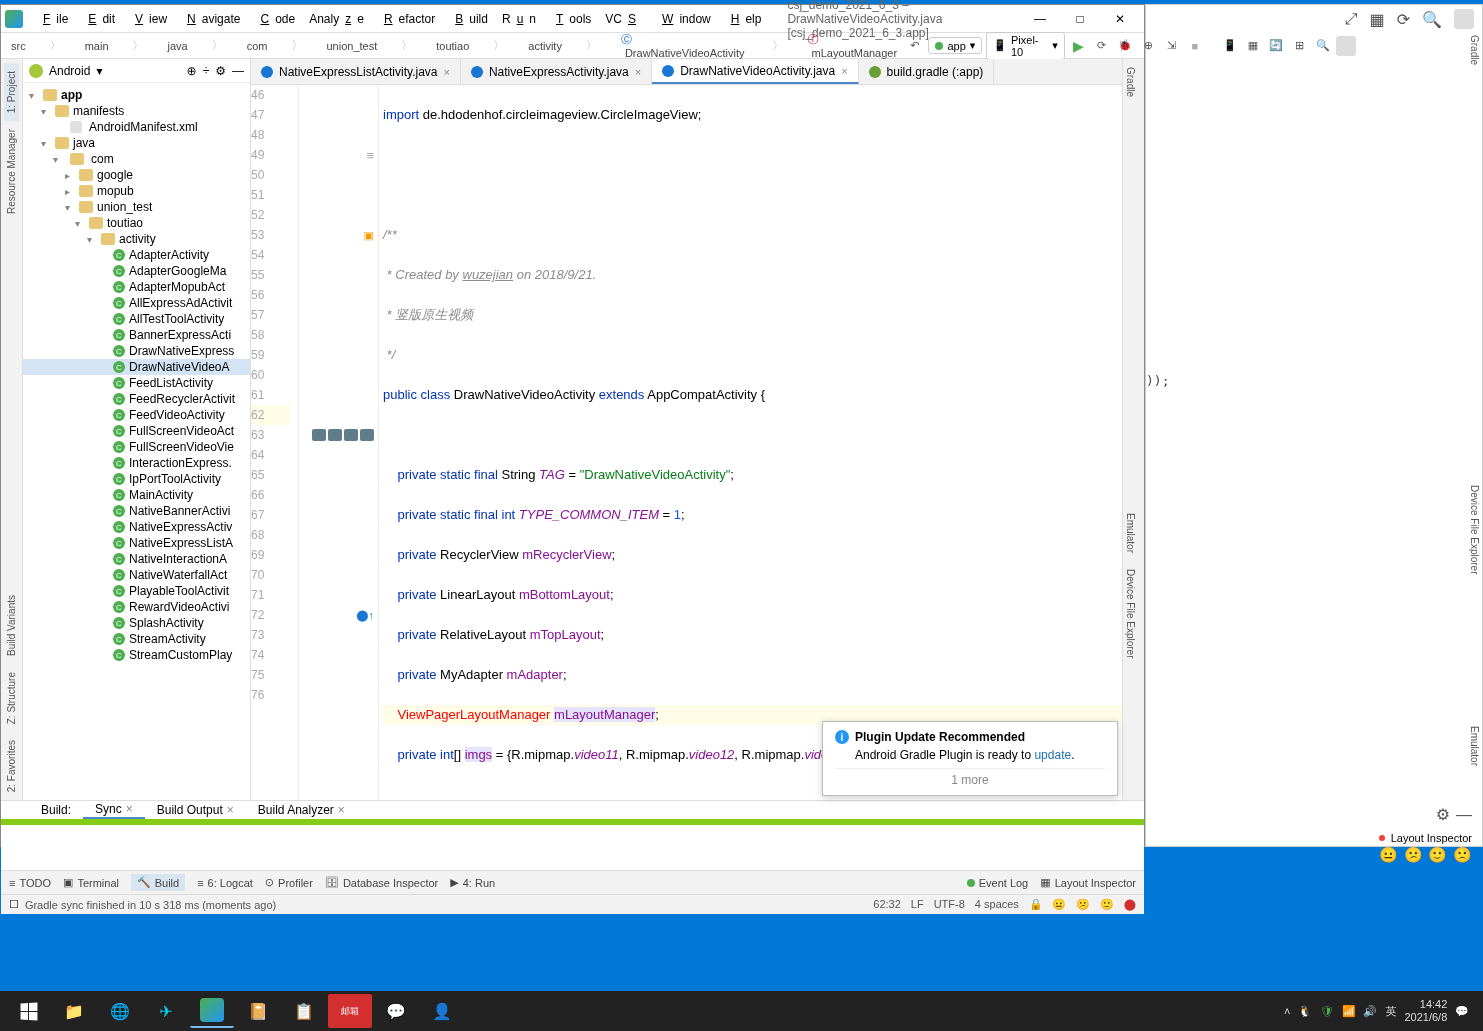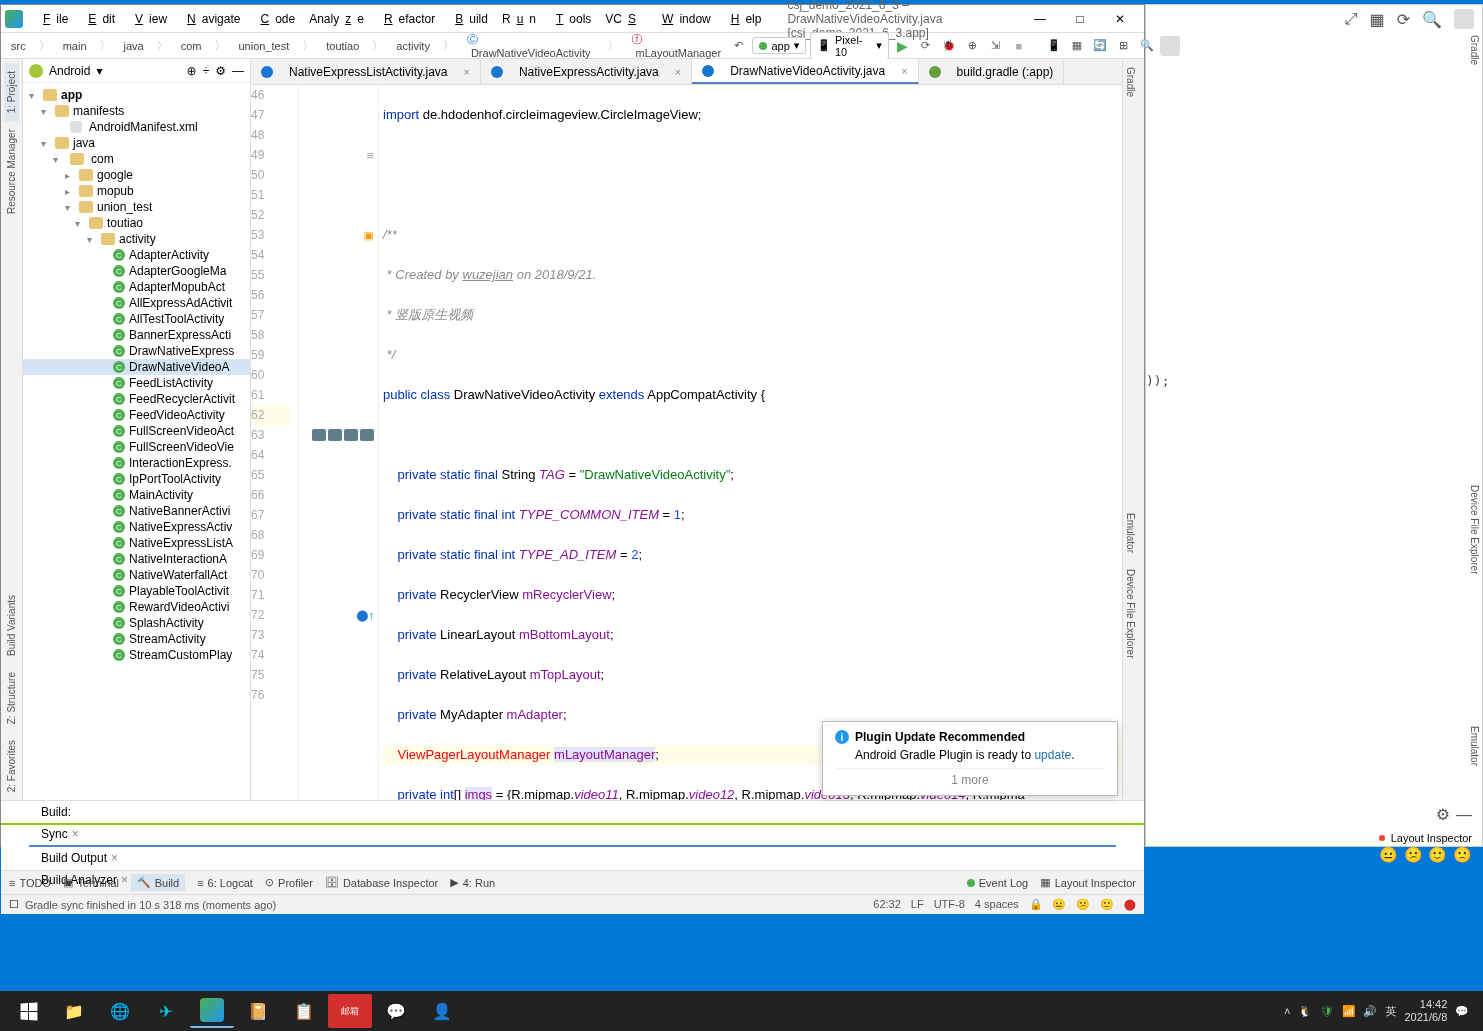--- a/index.html
+++ b/index.html
@@ -10,21 +10,21 @@
 .ide-window { position: absolute; left: 0; top: 4px; width: 1145px; height: 843px; background: #f2f2f2; border: 1px solid #888; }
 .title-bar { height: 28px; background: #fff; display: flex; align-items: center; padding: 0 4px; font-size: 12px; border-bottom: 1px solid #ddd; }
 .title-bar .icon-as { width: 18px; height: 18px; background: linear-gradient(135deg, #4caf50, #2196f3); border-radius: 3px; margin-right: 8px; }
 .title-bar .menus { display: flex; gap: 2px; }
 .title-bar .menus span { padding: 2px 6px; cursor: pointer; }
 .title-bar .title-text { margin-left: 20px; color: #666; flex: 1; }
 .title-bar .win-controls { display: flex; gap: 0; }
 .title-bar .win-controls div { width: 40px; height: 24px; display: flex; align-items: center; justify-content: center; cursor: pointer; }
 
 .nav-bar { height: 26px; background: #fff; border-bottom: 1px solid #ddd; display: flex; align-items: center; padding: 0 6px; font-size: 11px; }
-.breadcrumb { display: flex; align-items: center; gap: 5px; flex: 1; }
+.breadcrumb { display: flex; align-items: center; gap: 16px; flex: 1; }
 .breadcrumb span { padding: 1px 4px; color: #444; }
 .breadcrumb .sep { color: #aaa; }
 .breadcrumb .bc-class { color: #1976d2; }
 .breadcrumb .bc-field { color: #c2185b; }
 .toolbar-btns { display: flex; gap: 4px; align-items: center; }
 .tb-btn { width: 20px; height: 20px; display: flex; align-items: center; justify-content: center; cursor: pointer; color: #555; }
 .tb-run { color: #4caf50; font-size: 14px; }
 .config-box { display: flex; align-items: center; border: 1px solid #ccc; padding: 1px 6px; border-radius: 3px; gap: 4px; background: #fff; }
 .config-box .dot { width: 8px; height: 8px; background: #4caf50; border-radius: 50%; }
 
@@ -45,21 +45,21 @@
 .tree-node .class-ic { width: 12px; height: 12px; background: #4caf50; border-radius: 50%; font-size: 8px; color: #fff; display: flex; align-items: center; justify-content: center; }
 .indent1 { padding-left: 18px; }
 .indent2 { padding-left: 30px; gap: 7px; }
 .indent3 { padding-left: 42px; }
 .indent4 { padding-left: 52px; }
 .indent5 { padding-left: 64px; }
 .indent6 { padding-left: 76px; }
 
 .editor-area { flex: 1; display: flex; flex-direction: column; overflow: hidden; }
 .tabs { height: 26px; background: #f2f2f2; display: flex; border-bottom: 1px solid #ddd; font-size: 12px; }
-.tab { padding: 4px 10px; display: flex; align-items: center; gap: 16px; cursor: pointer; border-right: 1px solid #ddd; }
+.tab { padding: 4px 10px; display: flex; align-items: center; gap: 6px; cursor: pointer; border-right: 1px solid #ddd; }
 .tab.active { background: #fff; border-bottom: 2px solid #4a88c7; }
 .tab .tab-ic { width: 12px; height: 12px; background: #1976d2; border-radius: 50%; }
 .tab .close { color: #888; font-size: 11px; }
 
 .editor { flex: 1; display: flex; overflow: hidden; background: #fff; font-family: "Consolas", monospace; font-size: 13px; }
 .gutter { width: 48px; background: #fff; border-right: 1px solid #eee; text-align: left; padding-right: 8px; color: #aaa; line-height: 20px; font-size: 12px; }
 .gutter .hl { background: #fffde7; }
 .gutter-icons { width: 80px; border-right: 1px solid #eee; }
 .gutter-icons .gi-row { height: 20px; display: flex; align-items: center; justify-content: flex-end; padding-right: 4px; gap: 2px; }
 .gi-photo { width: 14px; height: 12px; background: #607d8b; border-radius: 2px; }
@@ -71,21 +71,21 @@
 .com { color: #8c8c8c; font-style: italic; }
 .field { color: #871094; margin-top: 40px; }
 .num { color: #1750eb; }
 .const { color: #871094; font-style: italic; }
 .hl-usage { background: #e4e4ff; }
 
 .right-rail { width: 22px; background: #f2f2f2; border-left: 1px solid #ddd; }
 .right-rail .rail-item { writing-mode: vertical-rl; padding: 8px 2px; color: #555; font-size: 10px; }
 
 .bottom-panel { height: 70px; background: #fff; border-top: 1px solid #ddd; }
-.bottom-tabs { height: 24px; display: flex; padding: 0 28px; border-bottom: 2px solid #84cc16; font-size: 12px; flex-direction: column; }
+.bottom-tabs { height: 24px; display: flex; padding: 0 28px; border-bottom: 6px solid #84cc16; font-size: 12px; }
 .bottom-tabs .btab { padding: 4px 12px; cursor: pointer; display: flex; gap: 4px; align-items: center; }
 .bottom-tabs .btab.active { border-bottom: 2px solid #4a88c7; }
 .build-output { padding: 6px 28px; font-size: 12px; font-family: monospace; }
 .build-output .check { color: #4caf50; }
 
 .tool-bar-bottom { height: 24px; background: #f2f2f2; border-top: 1px solid #ddd; display: flex; align-items: center; padding: 0 8px; font-size: 11px; gap: 12px; }
 .tool-bar-bottom .tbb-item { display: flex; align-items: center; gap: 4px; cursor: pointer; color: #444; }
 
 .status-bar { height: 20px; background: #f2f2f2; border-top: 1px solid #ddd; display: flex; align-items: center; padding: 0 8px; font-size: 11px; }
 .status-bar .status-left { flex: 1; color: #555; }
@@ -534,21 +534,20 @@
 <div> </div>
 <div> </div>
 <div><span class="com">/**</span></div>
 <div><span class="com"> * Created by <span class="u">wuzejian</span> on 2018/9/21.</span></div>
 <div><span class="com"> * 竖版原生视频</span></div>
 <div><span class="com"> */</span></div>
 <div><span class="kw">public class </span>DrawNativeVideoActivity <span class="kw">extends</span> AppCompatActivity {</div>
 <div> </div>
 <div>    <span class="kw">private static final </span>String <span class="const">TAG</span> = <span class="str">"DrawNativeVideoActivity"</span>;</div>
 <div>    <span class="kw">private static final int </span><span class="const">TYPE_COMMON_ITEM</span> = <span class="num">1</span>;</div>
-<div>    <span class="kw">private static final int </span><span class="const">TYPE_AD_ITEM</span> = <span class="num">2</span>;</div>
 <div>    <span class="kw">private </span>RecyclerView <span class="field">mRecyclerView</span>;</div>
 <div>    <span class="kw">private </span>LinearLayout <span class="field">mBottomLayout</span>;</div>
 <div>    <span class="kw">private </span>RelativeLayout <span class="field">mTopLayout</span>;</div>
 <div>    <span class="kw">private </span>MyAdapter <span class="field">mAdapter</span>;</div>
 <div class="hl-line">    <span style="color:#ff0000;">ViewPagerLayoutManager</span> <span class="field hl-usage">mLayoutManager</span>;</div>
 <div>    <span class="kw">private int</span>[] <span class="field hl-usage">imgs</span> = {R.mipmap.<span class="const">video11</span>, R.mipmap.<span class="const">video12</span>, R.mipmap.<span class="const">video13</span>, R.mipmap.<span class="const">video14</span>, R.mipma</div>
 
 
 
 

